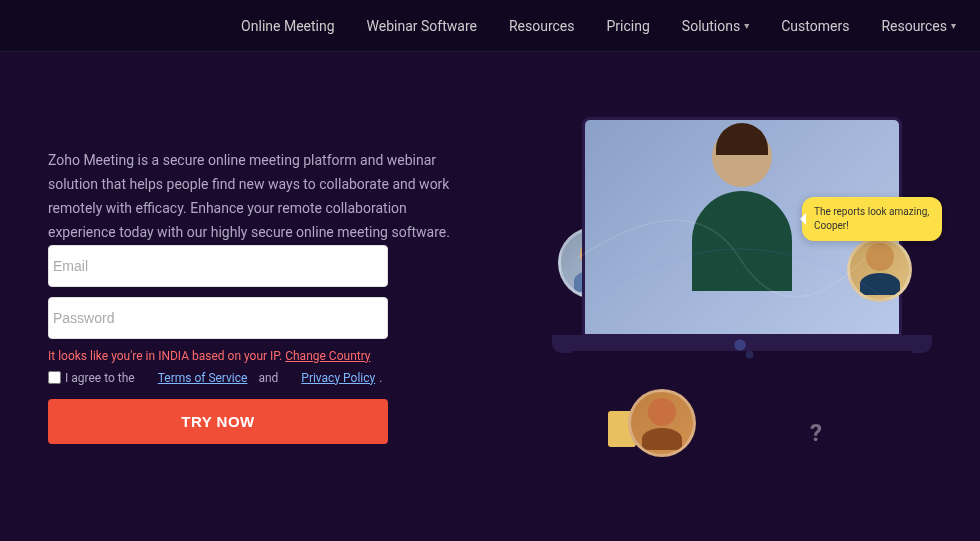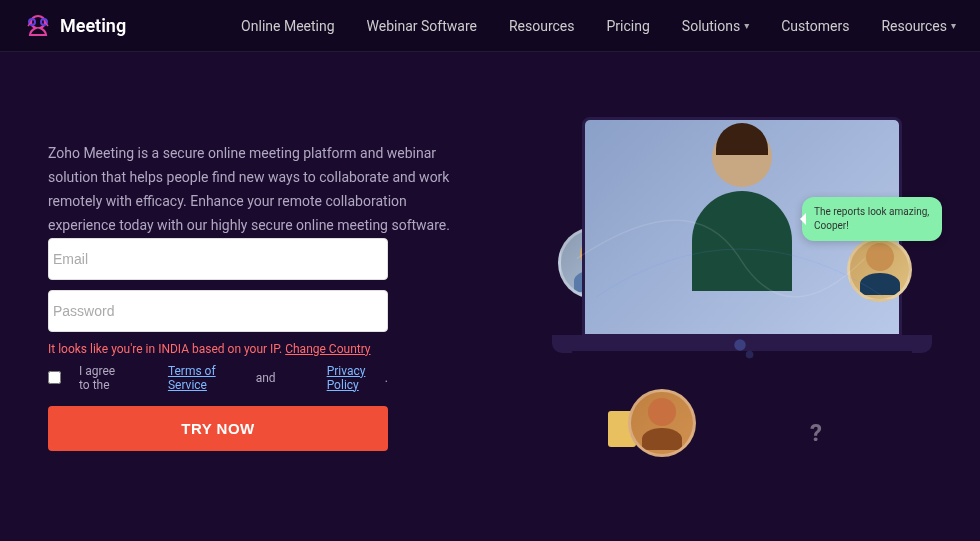--- a/index.html
+++ b/index.html
@@ -106,21 +106,21 @@
       margin-bottom: 8px;
     }
     .location-notice a {
       color: #ff6b6b;
       text-decoration: underline;
       cursor: pointer;
     }
     .terms-row {
       display: flex;
       align-items: center;
-      gap: 18px;
+      gap: 4px;
       margin-bottom: 14px;
       font-size: 12px;
       color: #b0a8c0;
     }
     .terms-row a {
       color: #7eb8ff;
       text-decoration: underline;
       cursor: pointer;
       margin-left: 12px;
     }
@@ -277,21 +277,21 @@
     .mini-head-2 { background: #c89050; }
     .mini-body-2 { background: #1a3a5a; }
     .mini-head-3 { background: #c87040; }
     .mini-body-3 { background: #8a4a20; }
 
     
     .speech-bubble {
       position: absolute;
       right: -10px;
       top: 100px;
-      background: #86efac;
+      background: #fde047;
       border-radius: 12px;
       padding: 8px 12px;
       font-size: 10px;
       color: #333;
       max-width: 140px;
       line-height: 1.4;
       box-shadow: 0 2px 8px rgba(0,0,0,0.2);
     }
     .speech-bubble::before {
       content: '';
@@ -342,30 +342,20 @@
       left: 0;
       width: 100%;
       height: 100%;
       pointer-events: none;
     }
   </style>
 </head>
 <body>
 
 <nav class="navbar">
-  <div class="logo">
-    <svg class="logo-icon" viewBox="0 0 28 28" fill="none">
-      <path d="M14 4 C10 4 7 7 7 10 C7 13 9 15 12 16 C9 17 6 20 6 23 L22 23 C22 20 19 17 16 16 C19 15 21 13 21 10 C21 7 18 4 14 4Z" fill="none" stroke="#e040a0" stroke-width="2.2"></path>
-      <circle cx="8" cy="10" r="3" fill="none" stroke="#6040e0" stroke-width="2"></circle>
-      <circle cx="20" cy="10" r="3" fill="none" stroke="#6040e0" stroke-width="2"></circle>
-      <path d="M4 14 Q7 10 8 10" stroke="#e040a0" stroke-width="1.5" fill="none"></path>
-      <path d="M24 14 Q21 10 20 10" stroke="#e040a0" stroke-width="1.5" fill="none"></path>
-    </svg>
-    <span class="logo-text">Meeting</span>
-  </div>
   <div class="nav-links">
     <span class="nav-link">Online Meeting</span>
     <span class="nav-link">Webinar Software</span>
     <span class="nav-link">Resources</span>
     <span class="nav-link">Pricing</span>
     <span class="nav-link">
       <span>Solutions</span>
       <span class="dropdown-arrow">▾</span>
     </span>
     <span class="nav-link">Customers</span>

